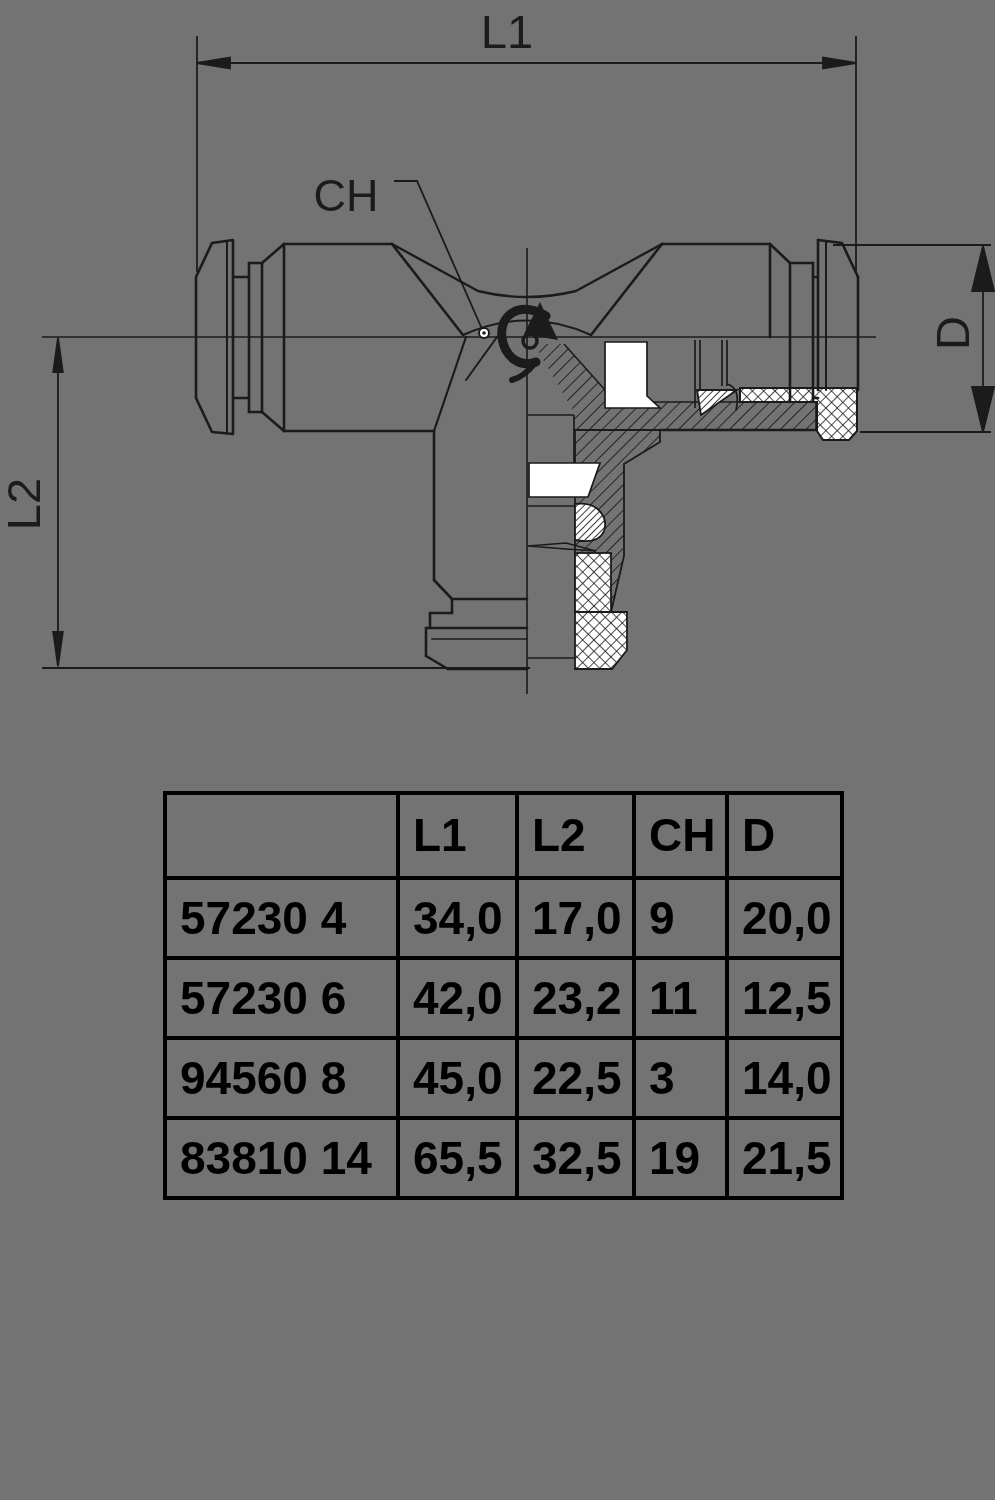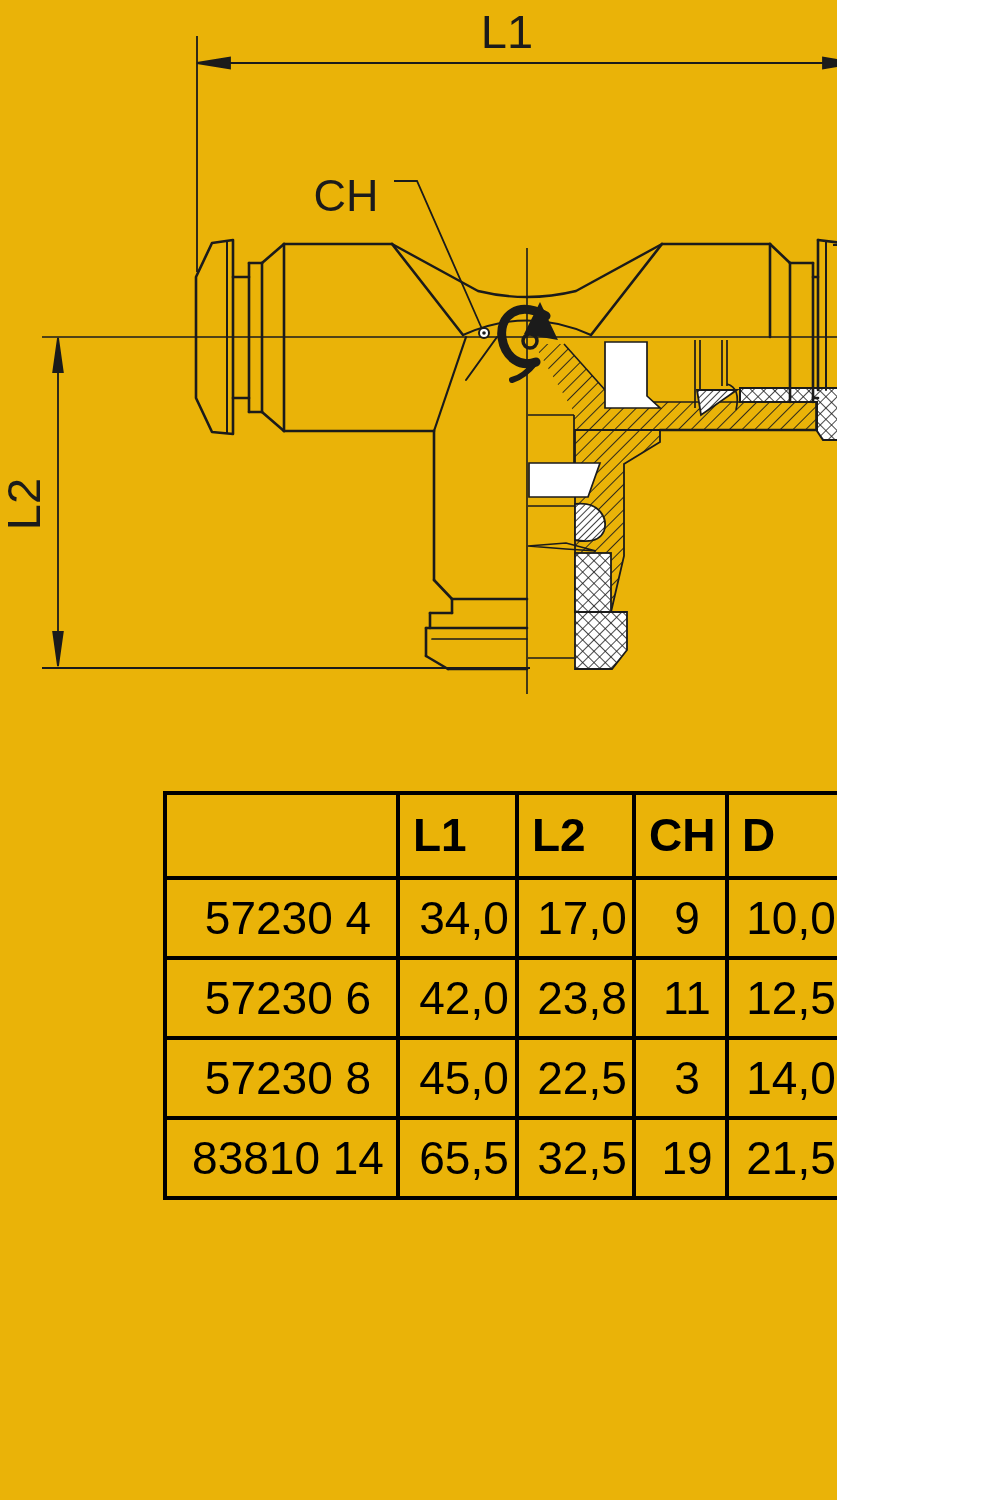--- a/index.html
+++ b/index.html
@@ -1,19 +1,19 @@
 <!DOCTYPE html>
 <html><head>
 <meta charset="utf-8">
 <style>
   html,body{margin:0;padding:0;background:#ffffff;}
   .page{
     position:relative;
-    width:837px;height:1500px;
-    background:#eab308;
+    width:995px;height:1500px;
+    background:#737373;
     font-family:"Liberation Sans","DejaVu Sans",sans-serif;
     overflow:hidden;
   }
   .drawing-wrap{position:absolute;left:0;top:0;width:995px;height:760px;}
   svg text{
     font-family:"Liberation Sans","DejaVu Sans",sans-serif;
     fill:#1b1b1b;
   }
   .dim-text{font-size:47px;}
   .ch-text{font-size:45px;}
@@ -28,21 +28,21 @@
     font-size:46px;
     color:#000000;
     text-align:left;
     padding:0 0 0 13px;
     vertical-align:middle;
     line-height:1.05;
     overflow:hidden;
     white-space:nowrap;
   }
   table.dims thead th{height:81px;font-weight:bold;}
-  table.dims tbody td{height:76px;font-weight:normal;text-align:center;}
+  table.dims tbody td{height:76px;font-weight:bold;}
 </style>
 </head>
 <body>
 
 <div class="page">
 
   <div class="drawing-wrap">
   <svg width="995" height="760" viewBox="0 0 995 760" xmlns="http://www.w3.org/2000/svg">
     <defs>
       <pattern id="h45" width="9" height="9" patternUnits="userSpaceOnUse" patternTransform="rotate(45)">
@@ -215,31 +215,31 @@
         <th>CH</th>
         <th>D</th>
       </tr>
     </thead>
     <tbody>
       <tr>
         <td>57230 4</td>
         <td>34,0</td>
         <td>17,0</td>
         <td>9</td>
-        <td>10,0</td>
+        <td>20,0</td>
       </tr>
       <tr>
         <td>57230 6</td>
         <td>42,0</td>
-        <td>23,8</td>
+        <td>23,2</td>
         <td>11</td>
         <td>12,5</td>
       </tr>
       <tr>
-        <td>57230 8</td>
+        <td>94560 8</td>
         <td>45,0</td>
         <td>22,5</td>
         <td>3</td>
         <td>14,0</td>
       </tr>
       <tr>
         <td>83810 14</td>
         <td>65,5</td>
         <td>32,5</td>
         <td>19</td>

